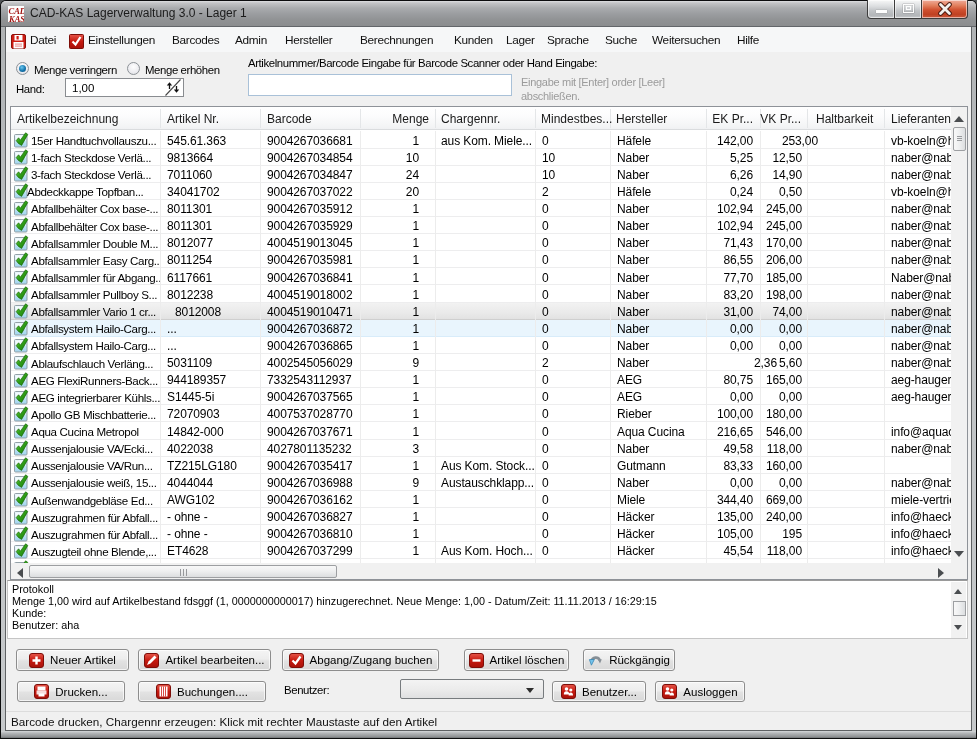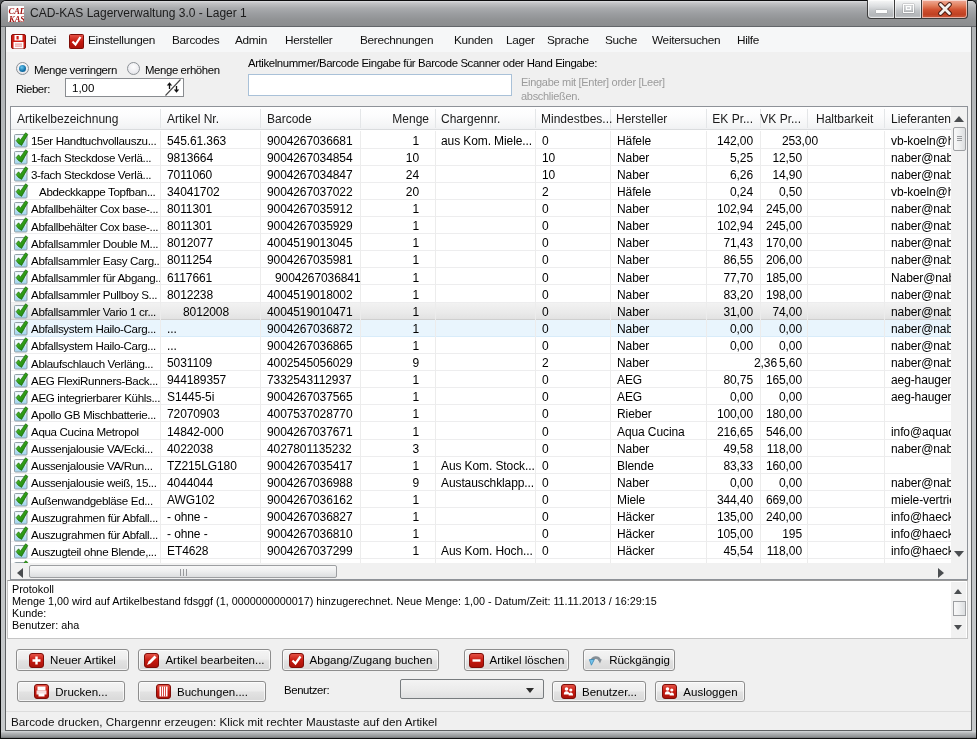--- a/index.html
+++ b/index.html
@@ -125,21 +125,21 @@
 <div class="mi" style="left:506px">Lager</div>
 <div class="mi" style="left:547px">Sprache</div>
 <div class="mi" style="left:605px">Suche</div>
 <div class="mi" style="left:652px">Weitersuchen</div>
 <div class="mi" style="left:737px">Hilfe</div>
 <div id="panel"></div>
 <div class="radio on" style="left:16px;top:62px"></div>
 <div class="lbl" style="left:34px;top:64px">Menge verringern</div>
 <div class="radio" style="left:127px;top:62px"></div>
 <div class="lbl" style="left:145px;top:64px">Menge erhöhen</div>
-<div class="lbl" style="left:16px;top:83px">Rieber:</div>
+<div class="lbl" style="left:16px;top:83px">Hand:</div>
 <div id="spin">
     <span>1,00</span>
     <svg class="abs" style="right:1px;top:0" width="18" height="17" viewBox="0 0 18 17">
       <rect width="18" height="17" fill="#fff"></rect>
       <path d="M16.5 0.5 L1.5 16.5" stroke="#444" stroke-width="1.1"></path>
       <path d="M5.5 10 L5.5 4.8" stroke="#111" stroke-width="1.3"></path>
       <path d="M2.8 6.5 L5.5 3.2 L8.2 6.5 Z" fill="#111"></path>
       <path d="M12.5 7 L12.5 12.2" stroke="#111" stroke-width="1.3"></path>
       <path d="M9.8 10.5 L12.5 13.8 L15.2 10.5 Z" fill="#111"></path>
     </svg>
@@ -260,21 +260,21 @@
         <span class="cl" style="left:880px;width:60px">naber@naber</span>
       </div>
 <div class="row" style="top:51.36px">
         <i class="ic">
           <svg class="ck" width="16" height="16" viewBox="0 0 16 16">
             <rect x="0.5" y="2.5" width="12.5" height="12.5" rx="1" fill="url(#ckg)" stroke="#93a0a7"></rect>
             <rect x="1.5" y="3.5" width="10.5" height="5" fill="#f4fbfe"></rect>
             <path d="M2.2 8.6 L4.6 5.8 L6.4 8.2 L11.6 0.8 L13.8 2.4 L7.6 13.4 L4.4 11.4 Z" fill="url(#gkg)" stroke="#176607" stroke-width="0.7"></path>
           </svg>
         </i>
-        <span class="cl c1" style="left:28px;width:129px">Abdeckkappe Topfban...</span>
+        <span class="cl c1" style="left:16px;width:129px">Abdeckkappe Topfban...</span>
         <span class="cl" style="left:156px;width:92px">34041702</span>
         <span class="cl" style="left:256px;width:92px">9004267037022</span>
         <span class="cr" style="left:330px;width:78px">20</span>
         <span class="cl" style="left:531px;width:66px">2</span>
         <span class="cl" style="left:606px;width:88px">Häfele</span>
         <span class="cr" style="left:660px;width:82px">0,24</span>
         <span class="cr" style="left:710px;width:81px">0,50</span>
         <span class="cl" style="left:880px;width:60px">vb-koeln@ha</span>
       </div>
 <div class="row" style="top:68.48px">
@@ -352,21 +352,21 @@
 <div class="row" style="top:136.96px">
         <i class="ic">
           <svg class="ck" width="16" height="16" viewBox="0 0 16 16">
             <rect x="0.5" y="2.5" width="12.5" height="12.5" rx="1" fill="url(#ckg)" stroke="#93a0a7"></rect>
             <rect x="1.5" y="3.5" width="10.5" height="5" fill="#f4fbfe"></rect>
             <path d="M2.2 8.6 L4.6 5.8 L6.4 8.2 L11.6 0.8 L13.8 2.4 L7.6 13.4 L4.4 11.4 Z" fill="url(#gkg)" stroke="#176607" stroke-width="0.7"></path>
           </svg>
         </i>
         <span class="cl c1" style="left:20px;width:129px">Abfallsammler für Abgang...</span>
         <span class="cl" style="left:156px;width:92px">6117661</span>
-        <span class="cl" style="left:264px;width:92px">9004267036841</span>
+        <span class="cl" style="left:256px;width:92px">9004267036841</span>
         <span class="cr" style="left:330px;width:78px">1</span>
         <span class="cl" style="left:531px;width:66px">0</span>
         <span class="cl" style="left:606px;width:88px">Naber</span>
         <span class="cr" style="left:660px;width:82px">77,70</span>
         <span class="cr" style="left:710px;width:81px">185,00</span>
         <span class="cl" style="left:880px;width:60px">Naber@nabe</span>
       </div>
 <div class="row" style="top:154.08px">
         <i class="ic">
           <svg class="ck" width="16" height="16" viewBox="0 0 16 16">
@@ -387,21 +387,21 @@
       </div>
 <div class="row sel" style="top:171.20px">
         <i class="ic">
           <svg class="ck" width="16" height="16" viewBox="0 0 16 16">
             <rect x="0.5" y="2.5" width="12.5" height="12.5" rx="1" fill="url(#ckg)" stroke="#93a0a7"></rect>
             <rect x="1.5" y="3.5" width="10.5" height="5" fill="#f4fbfe"></rect>
             <path d="M2.2 8.6 L4.6 5.8 L6.4 8.2 L11.6 0.8 L13.8 2.4 L7.6 13.4 L4.4 11.4 Z" fill="url(#gkg)" stroke="#176607" stroke-width="0.7"></path>
           </svg>
         </i>
         <span class="cl c1" style="left:20px;width:129px">Abfallsammler Vario 1 cr...</span>
-        <span class="cl" style="left:172px;width:92px">8012008</span>
+        <span class="cl" style="left:164px;width:92px">8012008</span>
         <span class="cl" style="left:256px;width:92px">4004519010471</span>
         <span class="cr" style="left:330px;width:78px">1</span>
         <span class="cl" style="left:531px;width:66px">0</span>
         <span class="cl" style="left:606px;width:88px">Naber</span>
         <span class="cr" style="left:660px;width:82px">31,00</span>
         <span class="cr" style="left:710px;width:81px">74,00</span>
         <span class="cl" style="left:880px;width:60px">naber@naber</span>
       </div>
 <div class="row hov" style="top:188.32px">
         <i class="ic">
@@ -553,21 +553,21 @@
             <rect x="1.5" y="3.5" width="10.5" height="5" fill="#f4fbfe"></rect>
             <path d="M2.2 8.6 L4.6 5.8 L6.4 8.2 L11.6 0.8 L13.8 2.4 L7.6 13.4 L4.4 11.4 Z" fill="url(#gkg)" stroke="#176607" stroke-width="0.7"></path>
           </svg>
         </i>
         <span class="cl c1" style="left:20px;width:129px">Aussenjalousie VA/Run...</span>
         <span class="cl" style="left:156px;width:92px">TZ215LG180</span>
         <span class="cl" style="left:256px;width:92px">9004267035417</span>
         <span class="cr" style="left:330px;width:78px">1</span>
         <span class="cl" style="left:430px;width:94px">Aus Kom. Stock...</span>
         <span class="cl" style="left:531px;width:66px">0</span>
-        <span class="cl" style="left:606px;width:88px">Blende</span>
+        <span class="cl" style="left:606px;width:88px">Gutmann</span>
         <span class="cr" style="left:660px;width:82px">83,33</span>
         <span class="cr" style="left:710px;width:81px">160,00</span>
       </div>
 <div class="row" style="top:342.40px">
         <i class="ic">
           <svg class="ck" width="16" height="16" viewBox="0 0 16 16">
             <rect x="0.5" y="2.5" width="12.5" height="12.5" rx="1" fill="url(#ckg)" stroke="#93a0a7"></rect>
             <rect x="1.5" y="3.5" width="10.5" height="5" fill="#f4fbfe"></rect>
             <path d="M2.2 8.6 L4.6 5.8 L6.4 8.2 L11.6 0.8 L13.8 2.4 L7.6 13.4 L4.4 11.4 Z" fill="url(#gkg)" stroke="#176607" stroke-width="0.7"></path>
           </svg>

